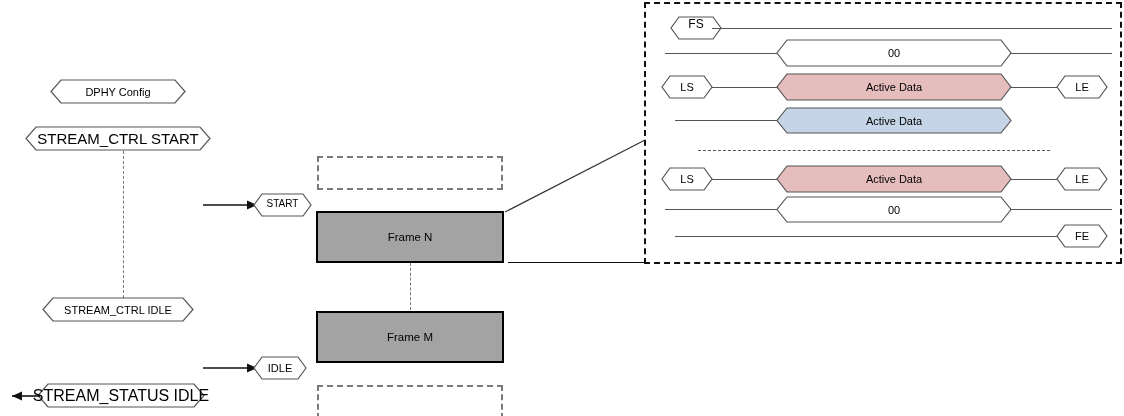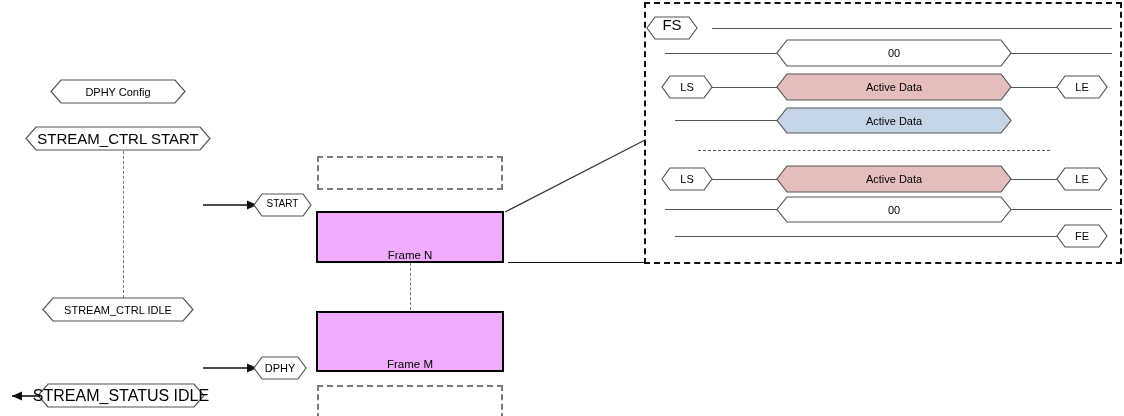--- a/index.html
+++ b/index.html
@@ -29,24 +29,24 @@
     justify-content: center;
     color: #000;
     white-space: nowrap;
     pointer-events: none;
   }
 
   
   .frame-box {
     position: absolute;
     box-sizing: border-box;
-    background: #f0abfc;
+    background: #a3a3a3;
     border: 2px solid #000;
     display: flex;
-    align-items: flex-end;
+    align-items: center;
     justify-content: center;
     color: #000;
     font-size: 11.5px;
   }
   .dashed-box {
     position: absolute;
     box-sizing: border-box;
     border: 2px dashed #7a7a7a;
     background: transparent;
   }
@@ -152,46 +152,46 @@
 
   <svg class="arrowsvg" style="left:203px; top:357px; width:56px; height:22px;" viewBox="0 0 56 22">
     <line x1="0" y1="11" x2="48" y2="11" stroke="#111" stroke-width="1.6"></line>
     <polygon points="54,11 44,6.5 44,15.5" fill="#111"></polygon>
   </svg>
 
   <div class="hexwrap" style="left:253px; top:356px; width:54px; height:24px; font-size:11px;">
     <svg width="54" height="24" viewBox="0 0 54 24">
       <polygon points="9,1 45,1 53,12 45,23 9,23 1,12" fill="#ffffff" stroke="#555555" stroke-width="1.2"></polygon>
     </svg>
-    <div class="hlabel">DPHY</div>
+    <div class="hlabel">IDLE</div>
   </div>
 
   <div class="dashed-box" style="left:317px; top:156px; width:186px; height:34px;"></div>
 
   <div class="frame-box" style="left:316px; top:211px; width:188px; height:52px;">
     <span>Frame N</span>
   </div>
 
   <div class="vline-dash" style="left:410px; top:263px; height:47px;"></div>
 
-  <div class="frame-box" style="left:316px; top:311px; width:188px; height:61px;">
+  <div class="frame-box" style="left:316px; top:311px; width:188px; height:52px;">
     <span>Frame M</span>
   </div>
 
   <div class="dashed-box" style="left:317px; top:385px; width:186px; height:34px;"></div>
 
   <svg class="diag" style="left:500px; top:140px; width:150px; height:75px;" viewBox="0 0 150 75">
     <line x1="5" y1="72" x2="145" y2="0" stroke="#333" stroke-width="1.2"></line>
   </svg>
 
   <div class="hline-dark" style="left:508px; top:262px; width:138px;"></div>
 
   <div class="panel-box" style="left:644px; top:2px; width:478px; height:262px;"></div>
 
-  <div class="hexwrap" style="left:646px; top:16px; width:52px; height:16px; font-size:15px;">
+  <div class="hexwrap" style="left:670px; top:16px; width:52px; height:16px; font-size:12px;">
     <svg width="52" height="24" viewBox="0 0 52 24">
       <polygon points="9,1 43,1 51,12 43,23 9,23 1,12" fill="#ffffff" stroke="#555555" stroke-width="1.2"></polygon>
     </svg>
     <div class="hlabel">FS</div>
   </div>
   <div class="hline" style="left:712px; top:28px; width:400px;"></div>
 
   <div class="hline" style="left:665px; top:53px; width:114px;"></div>
   <div class="wave-block" style="left:776px; top:39px; width:236px; height:28px; font-size:11px;">
     <svg width="236" height="28" viewBox="0 0 236 28">

